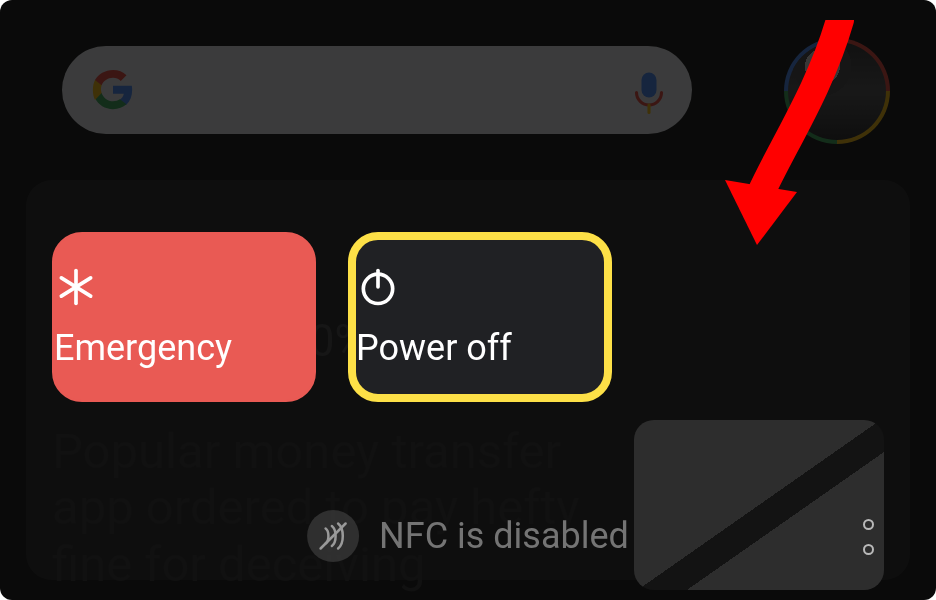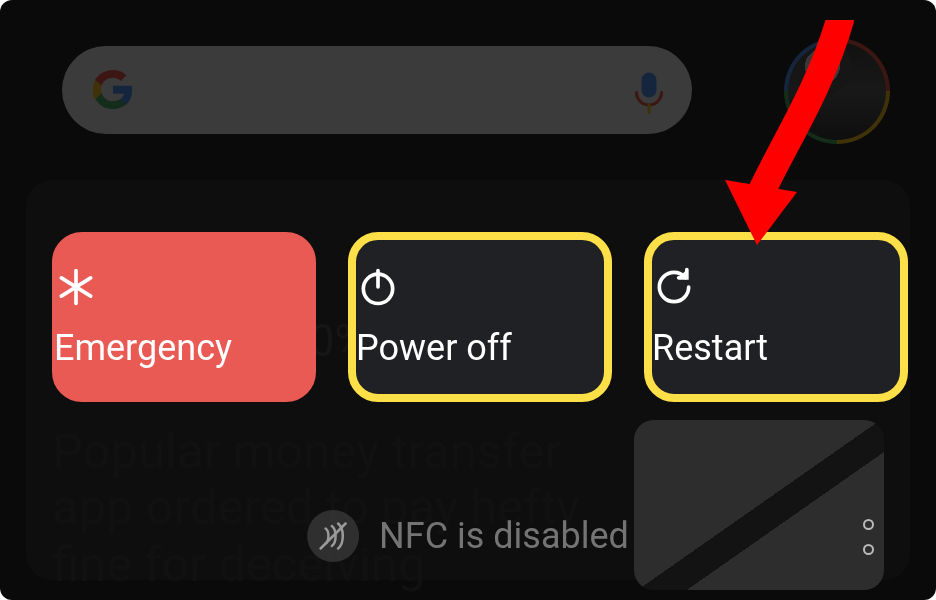--- a/index.html
+++ b/index.html
@@ -244,27 +244,20 @@
     </div>
 
     <div class="power-btn dark">
       <svg viewBox="0 0 48 48" fill="none" stroke="#fff" stroke-width="4" stroke-linecap="round">
         <circle cx="24" cy="26" r="16"></circle>
         <line x1="24" y1="6" x2="24" y2="24"></line>
       </svg>
       <span>Power off</span>
     </div>
 
-    <div class="power-btn dark">
-      <svg viewBox="0 0 48 48" fill="none" stroke="#fff" stroke-width="4" stroke-linecap="round">
-        <path d="M40 24c0 8.8-7.2 16-16 16S8 32.8 8 24 15.2 8 24 8c4.9 0 9.3 2.2 12.2 5.7"></path>
-        <polyline points="38,5 38,14 29,14" fill="#fff" stroke="#fff"></polyline>
-      </svg>
-      <span>Restart</span>
-    </div>
 
   </div>
 
   <svg class="annotation-arrow" width="130" height="225" viewBox="0 0 130 225">
     <path d="M115 0 C 95 70, 55 130, 35 175" stroke="#ff0000" stroke-width="28" fill="none" stroke-linecap="round"></path>
     <polygon points="32,225 0,160 72,172" fill="#ff0000"></polygon>
   </svg>
 
   <div class="nfc-toast">
     <span class="nfc-icon-circle">

